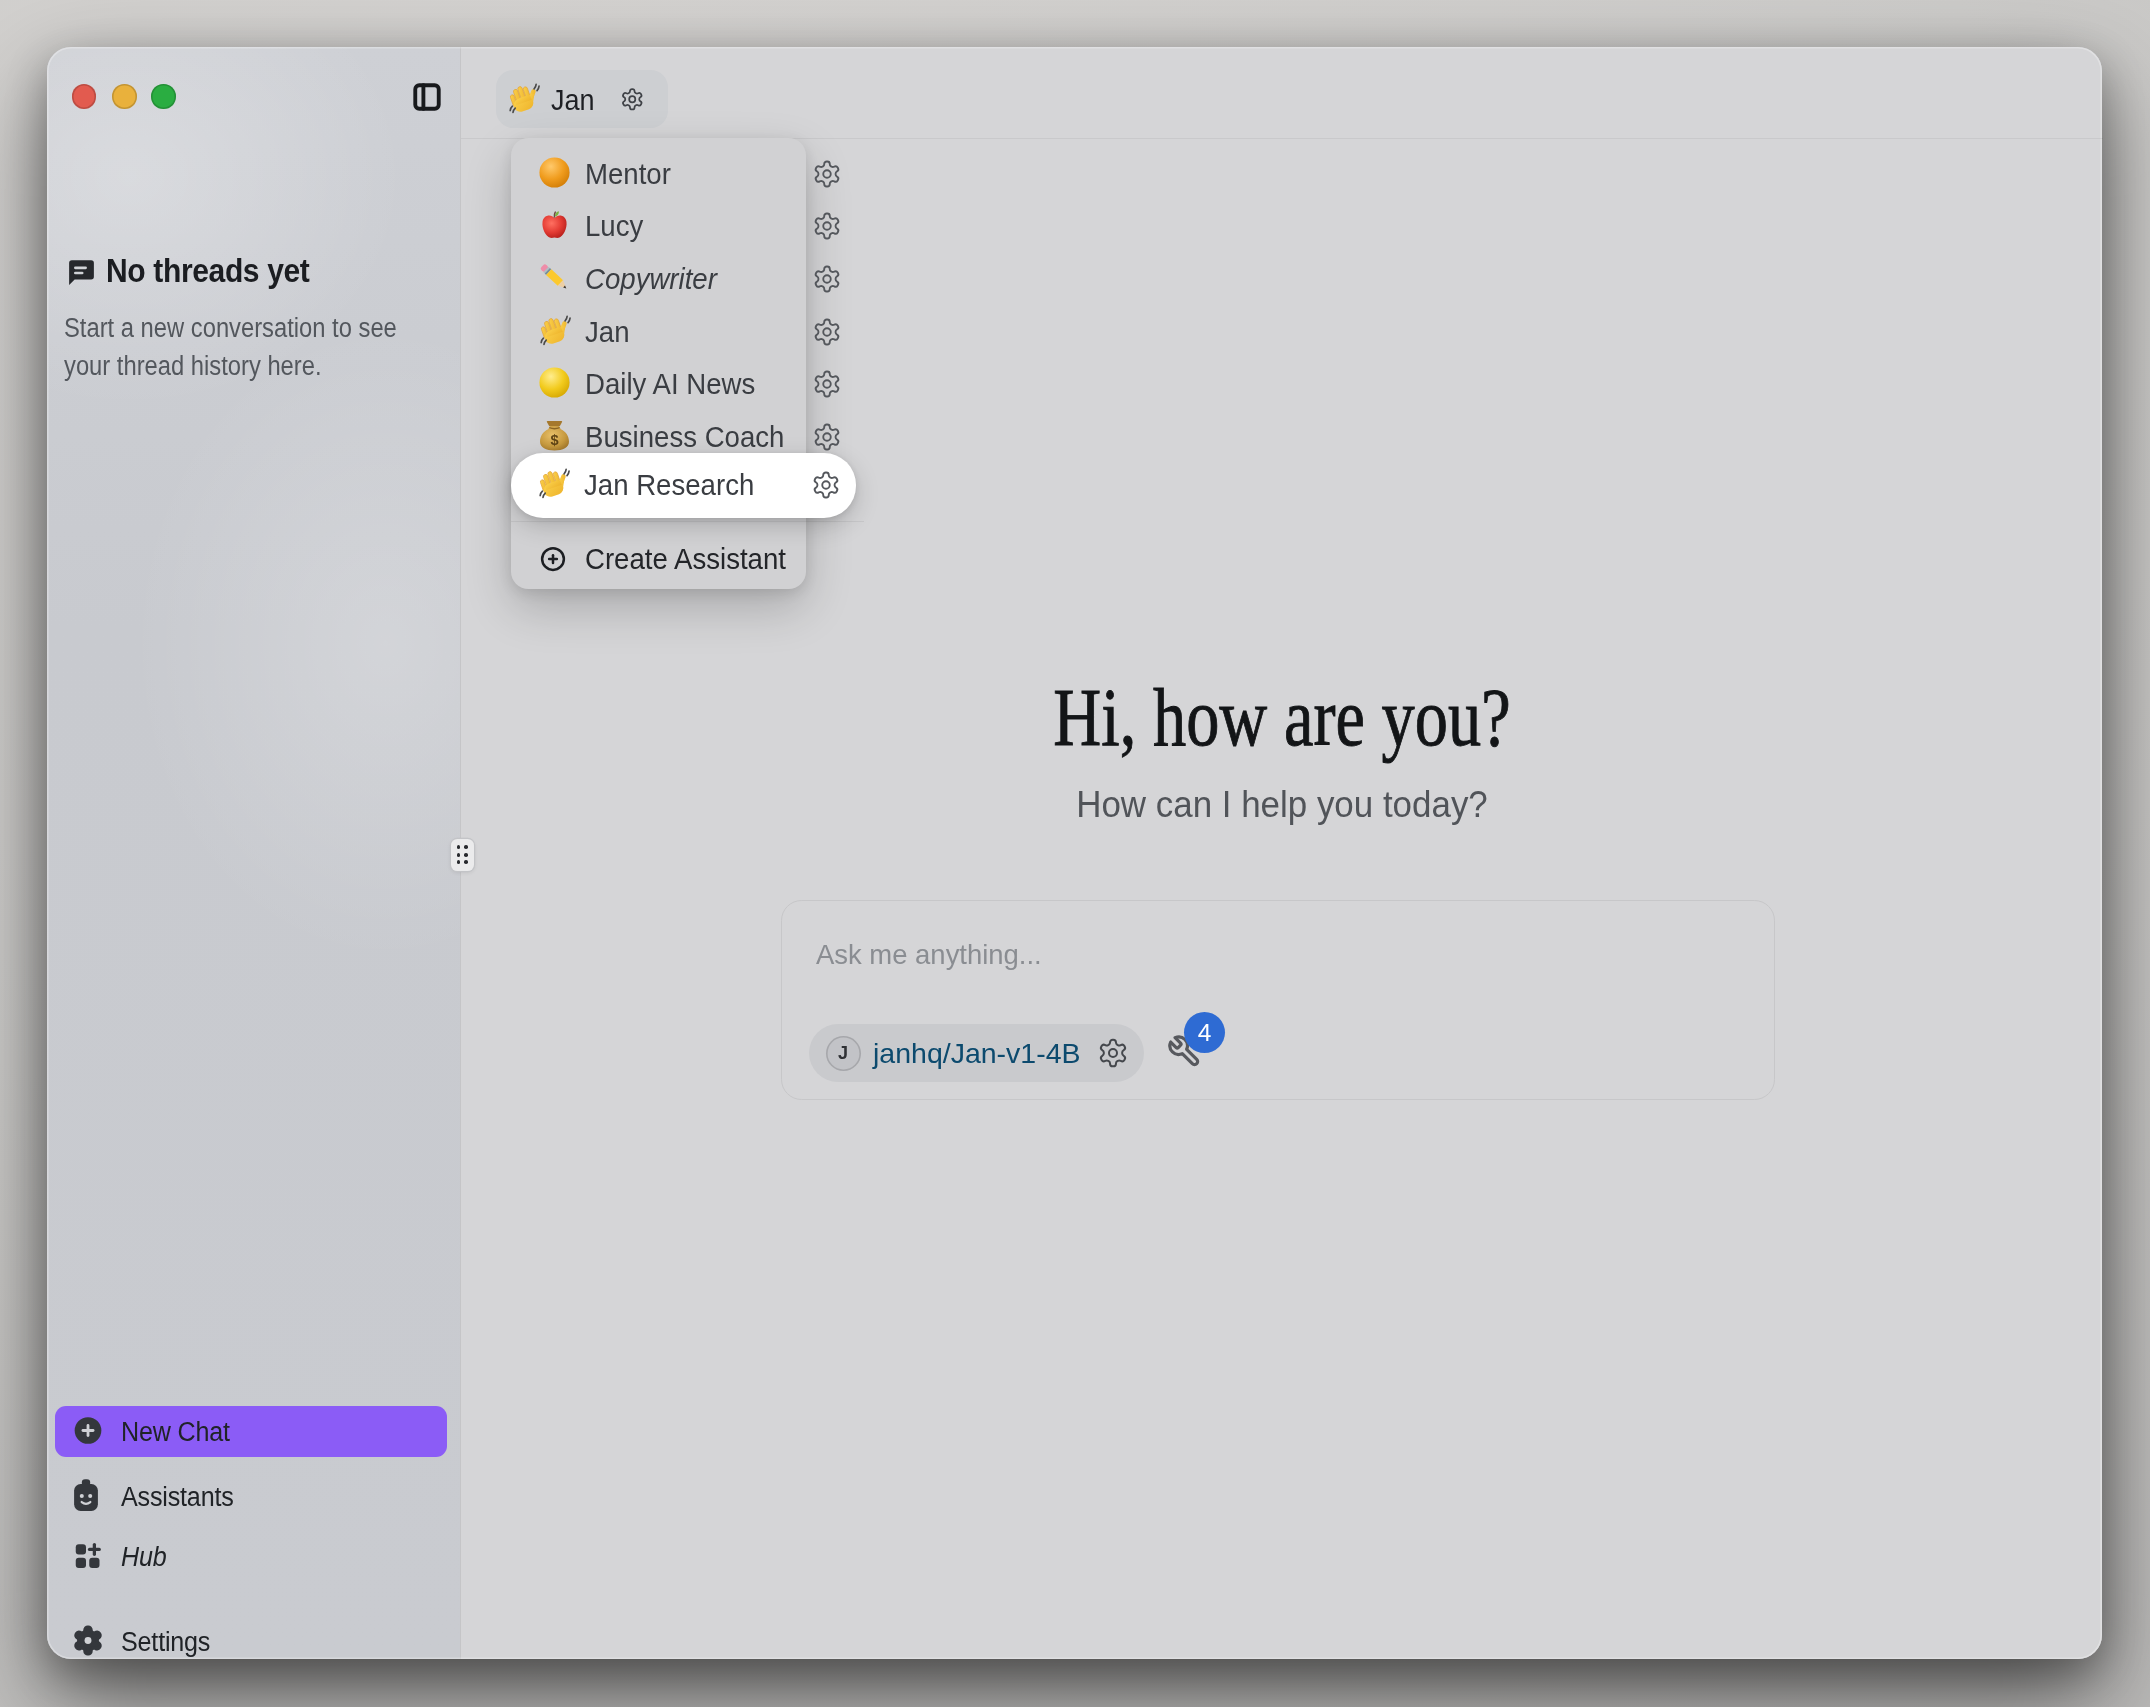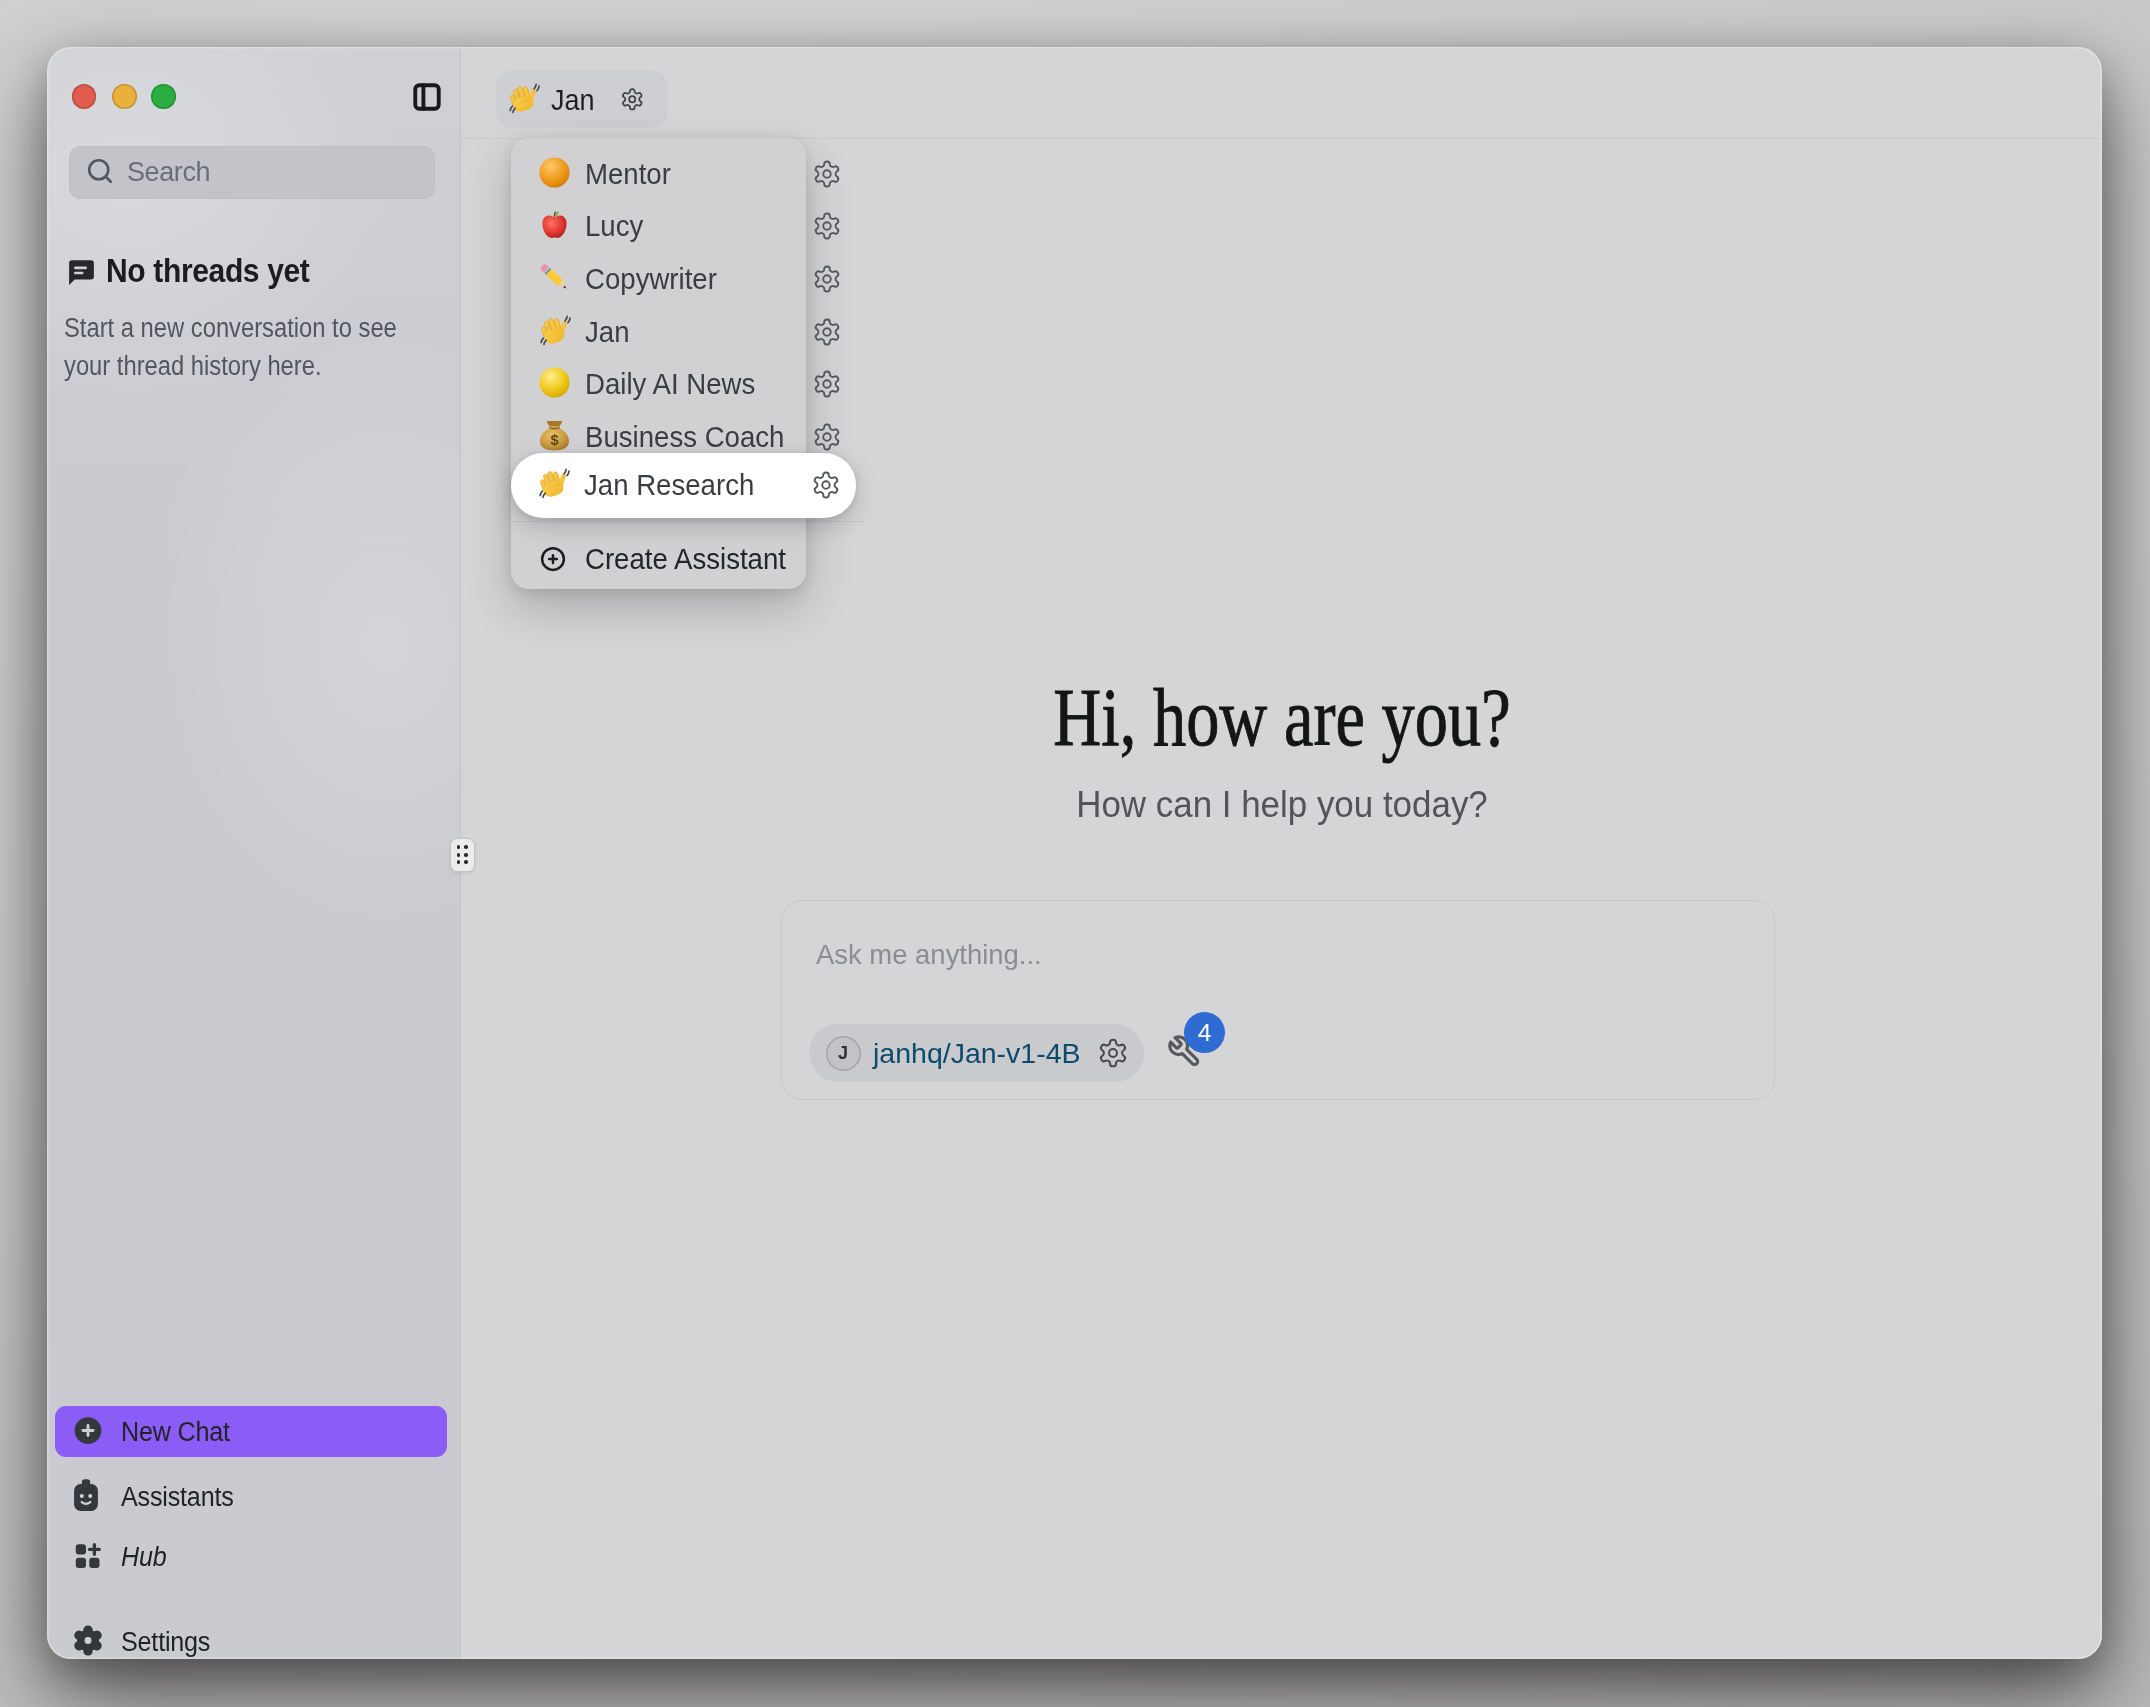--- a/index.html
+++ b/index.html
@@ -161,27 +161,20 @@
     <div class="tl yellow"></div>
     <div class="tl green"></div>
 
   <div class="toggle">
     <svg width="32" height="32" viewBox="0 0 24 24" fill="none" stroke="#17191c" stroke-width="2.9" stroke-linecap="round" stroke-linejoin="round">
       <rect x="3.2" y="3.2" width="17.6" height="17.6" rx="3"></rect>
         <line x1="9.3" y1="3.2" x2="9.3" y2="20.8"></line>
     </svg>
   </div>
 
-  <div class="searchbox">
-    <svg width="30" height="30" viewBox="0 0 24 24" fill="none" stroke="#53565c" stroke-width="2.1" stroke-linecap="round">
-      <circle cx="11" cy="11" r="7.6"></circle>
-        <line x1="16.6" y1="16.6" x2="20.6" y2="20.6"></line>
-    </svg>
-    <div class="stext">Search</div>
-  </div>
 
   <div class="nothreads-ic">
     <svg width="35" height="33" viewBox="0 0 24 24">
       <path d="M21 15a2 2 0 0 1-2 2H7l-4 4V5a2 2 0 0 1 2-2h14a2 2 0 0 1 2 2z" fill="#26282c"></path>
       <line x1="7.5" y1="8.6" x2="15" y2="8.6" stroke="#d0d2d6" stroke-width="1.9" stroke-linecap="round"></line>
       <line x1="7.5" y1="12.4" x2="12.5" y2="12.4" stroke="#d0d2d6" stroke-width="1.9" stroke-linecap="round"></line>
     </svg>
   </div>
   <div class="nothreads-h">No threads yet</div>
   <div class="nothreads-b">Start a new conversation to see your thread history here.</div>
@@ -269,21 +262,21 @@
 <path d="M18 11.2 C 14.5 7.0, 6.8 7.8, 5.7 15.2 C 4.7 22.4, 9.2 30.6, 13.6 31.6 C 15.6 32.1, 16.6 31.3, 18 31.3 C 19.4 31.3, 20.4 32.1, 22.4 31.6 C 26.8 30.6, 31.3 22.4, 30.3 15.2 C 29.2 7.8, 21.5 7.0, 18 11.2 Z" fill="url(#ag)"></path>
 <path d="M18.4 9.8 C 18.3 6.6, 20.3 4.6, 22.6 4.3 C 22.7 7.3, 20.8 9.5, 18.4 9.8Z" fill="#7cb342"></path>
 <path d="M17.9 10.4 C 17.6 8.2, 17.9 6.6, 18.8 5.2" stroke="#6d4c41" stroke-width="1.5" fill="none" stroke-linecap="round"></path>
 </svg></span>
       <span class="lbl">Lucy</span>
       <svg class="gear" width="30" height="30" viewBox="0 0 24 24" fill="none" stroke="#54575c" stroke-width="1.5">
         <path d="M12.22 2h-.44a2 2 0 0 0-2 2v.18a2 2 0 0 1-1 1.73l-.43.25a2 2 0 0 1-2 0l-.15-.08a2 2 0 0 0-2.73.73l-.22.38a2 2 0 0 0 .73 2.73l.15.1a2 2 0 0 1 1 1.72v.51a2 2 0 0 1-1 1.74l-.15.09a2 2 0 0 0-.73 2.73l.22.38a2 2 0 0 0 2.73.73l.15-.08a2 2 0 0 1 2 0l.43.25a2 2 0 0 1 1 1.73V20a2 2 0 0 0 2 2h.44a2 2 0 0 0 2-2v-.18a2 2 0 0 1 1-1.73l.43-.25a2 2 0 0 1 2 0l.15.08a2 2 0 0 0 2.73-.73l.22-.39a2 2 0 0 0-.73-2.73l-.15-.08a2 2 0 0 1-1-1.74v-.5a2 2 0 0 1 1-1.74l.15-.09a2 2 0 0 0 .73-2.73l-.22-.38a2 2 0 0 0-2.73-.73l-.15.08a2 2 0 0 1-2 0l-.43-.25a2 2 0 0 1-1-1.73V4a2 2 0 0 0-2-2z"></path>
         <circle cx="12" cy="12" r="3"></circle>
       </svg>
     </div>
-  <div class="drow" style="top:115px;">
+  <div class="drow" style="top:115px;font-style:italic;">
       <span class="emoji"><svg width="35" height="35" viewBox="0 0 36 36">
 <g transform="rotate(43 18 18)">
 <rect x="0.8" y="14.3" width="6" height="7.4" rx="2.4" fill="#ee8da9"></rect>
 <rect x="5.9" y="14.1" width="2" height="7.8" fill="#b0bec5"></rect>
 <rect x="7.9" y="14.1" width="2" height="7.8" fill="#78909c"></rect>
 <rect x="9.9" y="14" width="16.4" height="8" fill="#fcc92e"></rect>
 <path d="M26.3 14 L34.3 18 L26.3 22 Z" fill="#edcfa4"></path>
 <path d="M31.5 16.6 L34.6 18 L31.5 19.4 Z" fill="#37322e"></path>
 </g>
 </svg></span>

